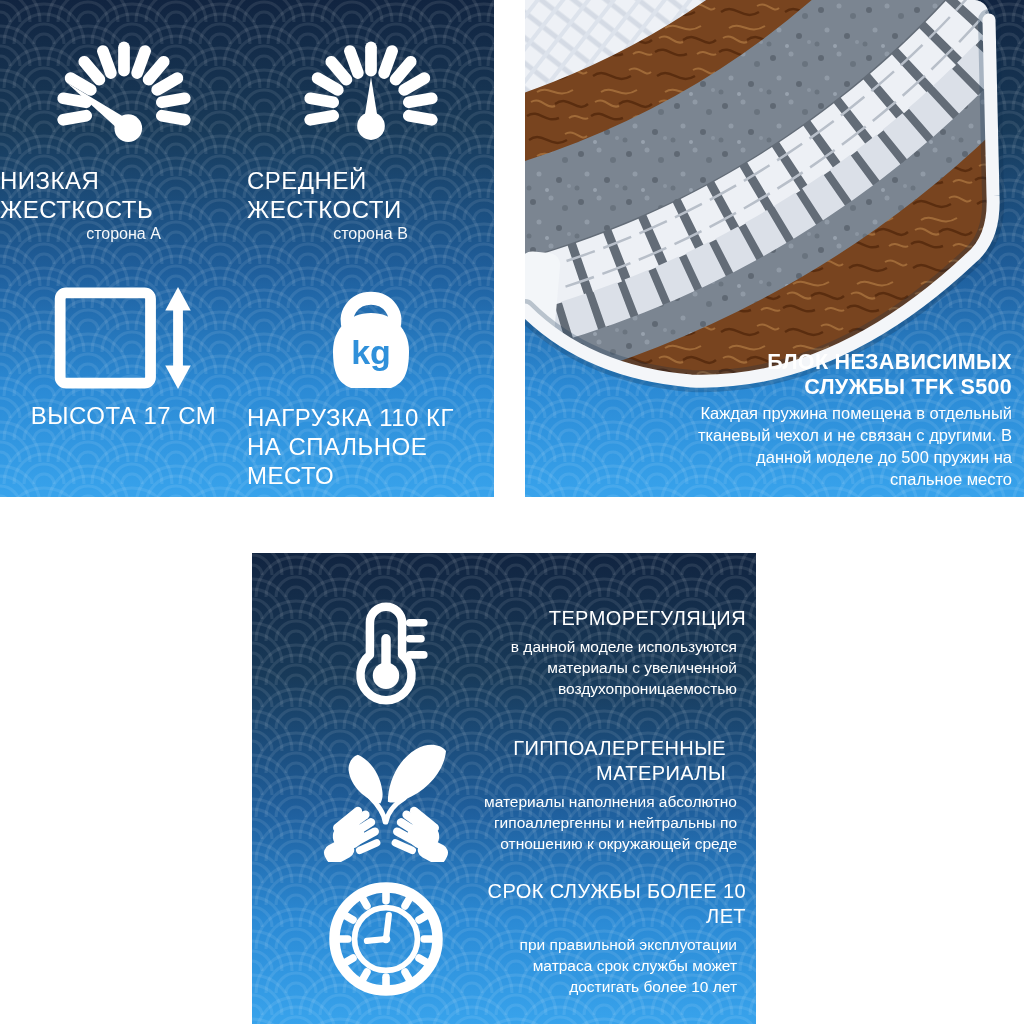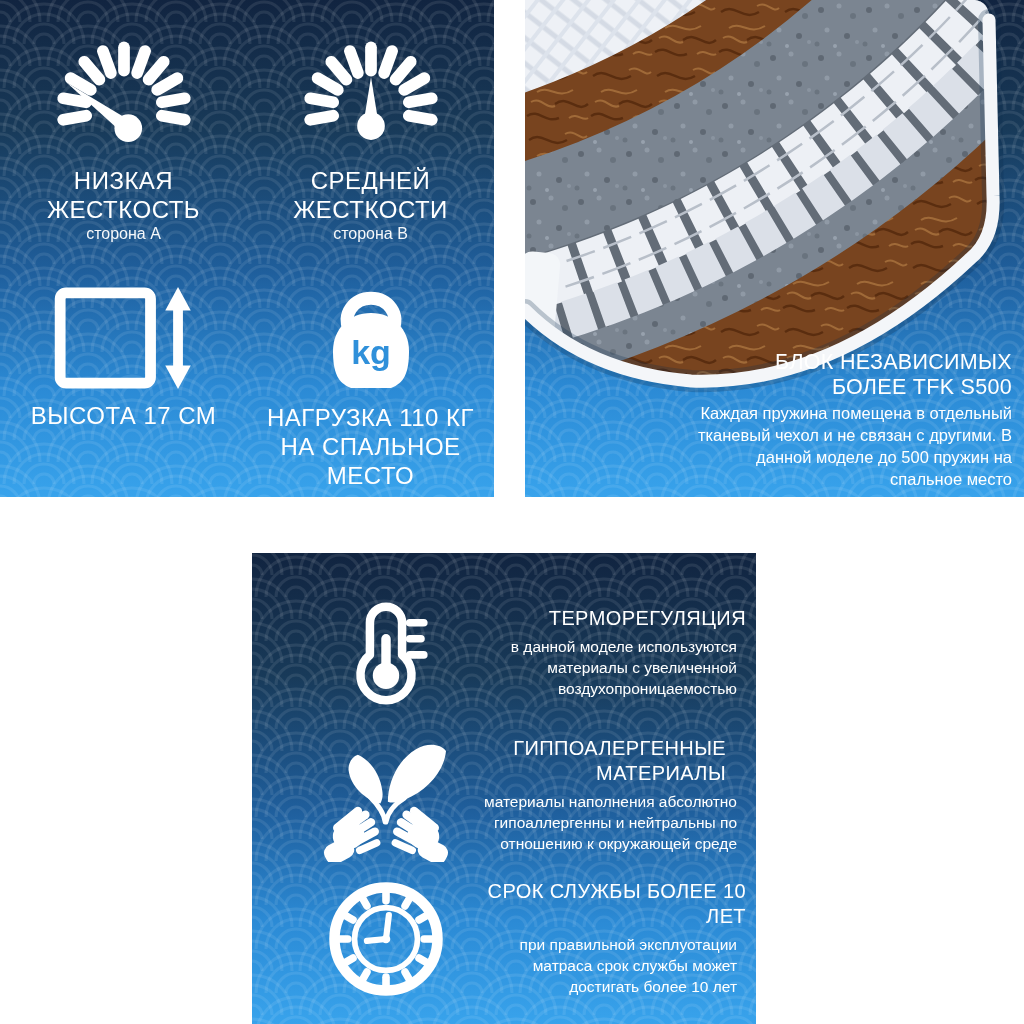--- a/index.html
+++ b/index.html
@@ -9,29 +9,29 @@
   #panel-features{left:0;top:0;width:494px;height:497px}
   #panel-springs{left:525px;top:0;width:499px;height:497px}
   #panel-benefits{left:252px;top:553px;width:504px;height:471px}
   .bg-grad{position:absolute;inset:0;
     background:linear-gradient(180deg,#112440 0%,#183a59 26%,#1f5f9d 55%,#2b8ad5 78%,#38a3ec 100%)}
   .sg-overlay{position:absolute;inset:0;width:100%;height:100%}
   .content{position:absolute;inset:0}
 
   
   .f-grid{position:absolute;inset:0;display:grid;grid-template-columns:1fr 1fr;grid-template-rows:1fr 1fr}
-  .f-cell{display:flex;flex-direction:column;align-items:center;color:#fff;text-align:center}
+  .f-cell{display:flex;flex-direction:column;align-items:center;color:#fff;text-align:left}
   .f-cell.r1{padding-top:26px}
   .f-cell.r2{padding-top:34px}
   .f-title{font-size:24px;letter-spacing:.5px;margin-top:8px;line-height:1.22}
   .f-sub{font-size:16px;opacity:.96}
 
   
   .springs-text{position:absolute;right:12px;bottom:6px;width:318px;text-align:right;color:#fff}
-  .s-title{font-size:21.5px;font-weight:normal;line-height:1.2;letter-spacing:.3px;margin:0}
+  .s-title{font-size:21.5px;font-weight:bold;line-height:1.2;letter-spacing:.3px;margin:0}
   .s-desc{font-size:16.5px;line-height:1.33;margin:2px 0 0 0}
 
   
   .b-grid{position:absolute;inset:0;display:grid;grid-template-rows:1fr 1fr 1fr;padding:28px 0 14px;box-sizing:border-box}
   .b-row{display:flex;align-items:center}
   .b-icon{width:152px;margin-left:58px;flex:none;display:flex;justify-content:center;align-items:center}
   .b-text{flex:1;margin:0 10px 0 4px;text-align:right;color:#fff}
   .b-title{font-size:20px;letter-spacing:.4px;margin:0 auto 7px;line-height:1.22}
   .b-title.narrow{max-width:240px}
   .b-desc{font-size:15.5px;line-height:1.34;margin:0 auto;max-width:262px}
@@ -184,21 +184,21 @@
       <circle cx="-250" cy="-620" r="1100" fill="none" stroke="url(#cp)" stroke-width="120"></circle>
       <rect x="-8" y="252" width="40" height="118" rx="12" fill="#f3f6f9" transform="rotate(5 12 300)"></rect>
     </g>
     <path d="M464,20 L468,196 Q470,238 446,258 Q310,386 166,381 Q62,372 0,310" fill="none" stroke="#0c2c4d" stroke-opacity="0.25" stroke-width="22" stroke-linecap="round"></path>
     <path d="M464,20 L468,196 Q470,238 446,258 Q310,386 166,381 Q62,372 0,310" fill="none" stroke="#f4f6f9" stroke-width="13" stroke-linecap="round"></path>
   </svg>
 
   <div class="springs-text">
     <h2 class="s-title">
       <span style="display:block">БЛОК НЕЗАВИСИМЫХ</span>
-      <span style="display:block">БОЛЕЕ TFK S500</span>
+      <span style="display:block">СЛУЖБЫ TFK S500</span>
     </h2>
     <p class="s-desc">Каждая пружина помещена в отдельный тканевый чехол и не связан с другими. В данной моделе до 500 пружин на спальное место</p>
   </div>
 </div>
 
 <div class="panel" id="panel-benefits">
   <div class="bg-grad"></div>
   <svg class="sg-overlay" aria-hidden="true">
     <defs>
       <pattern id="sgC" width="88" height="44" patternUnits="userSpaceOnUse">

